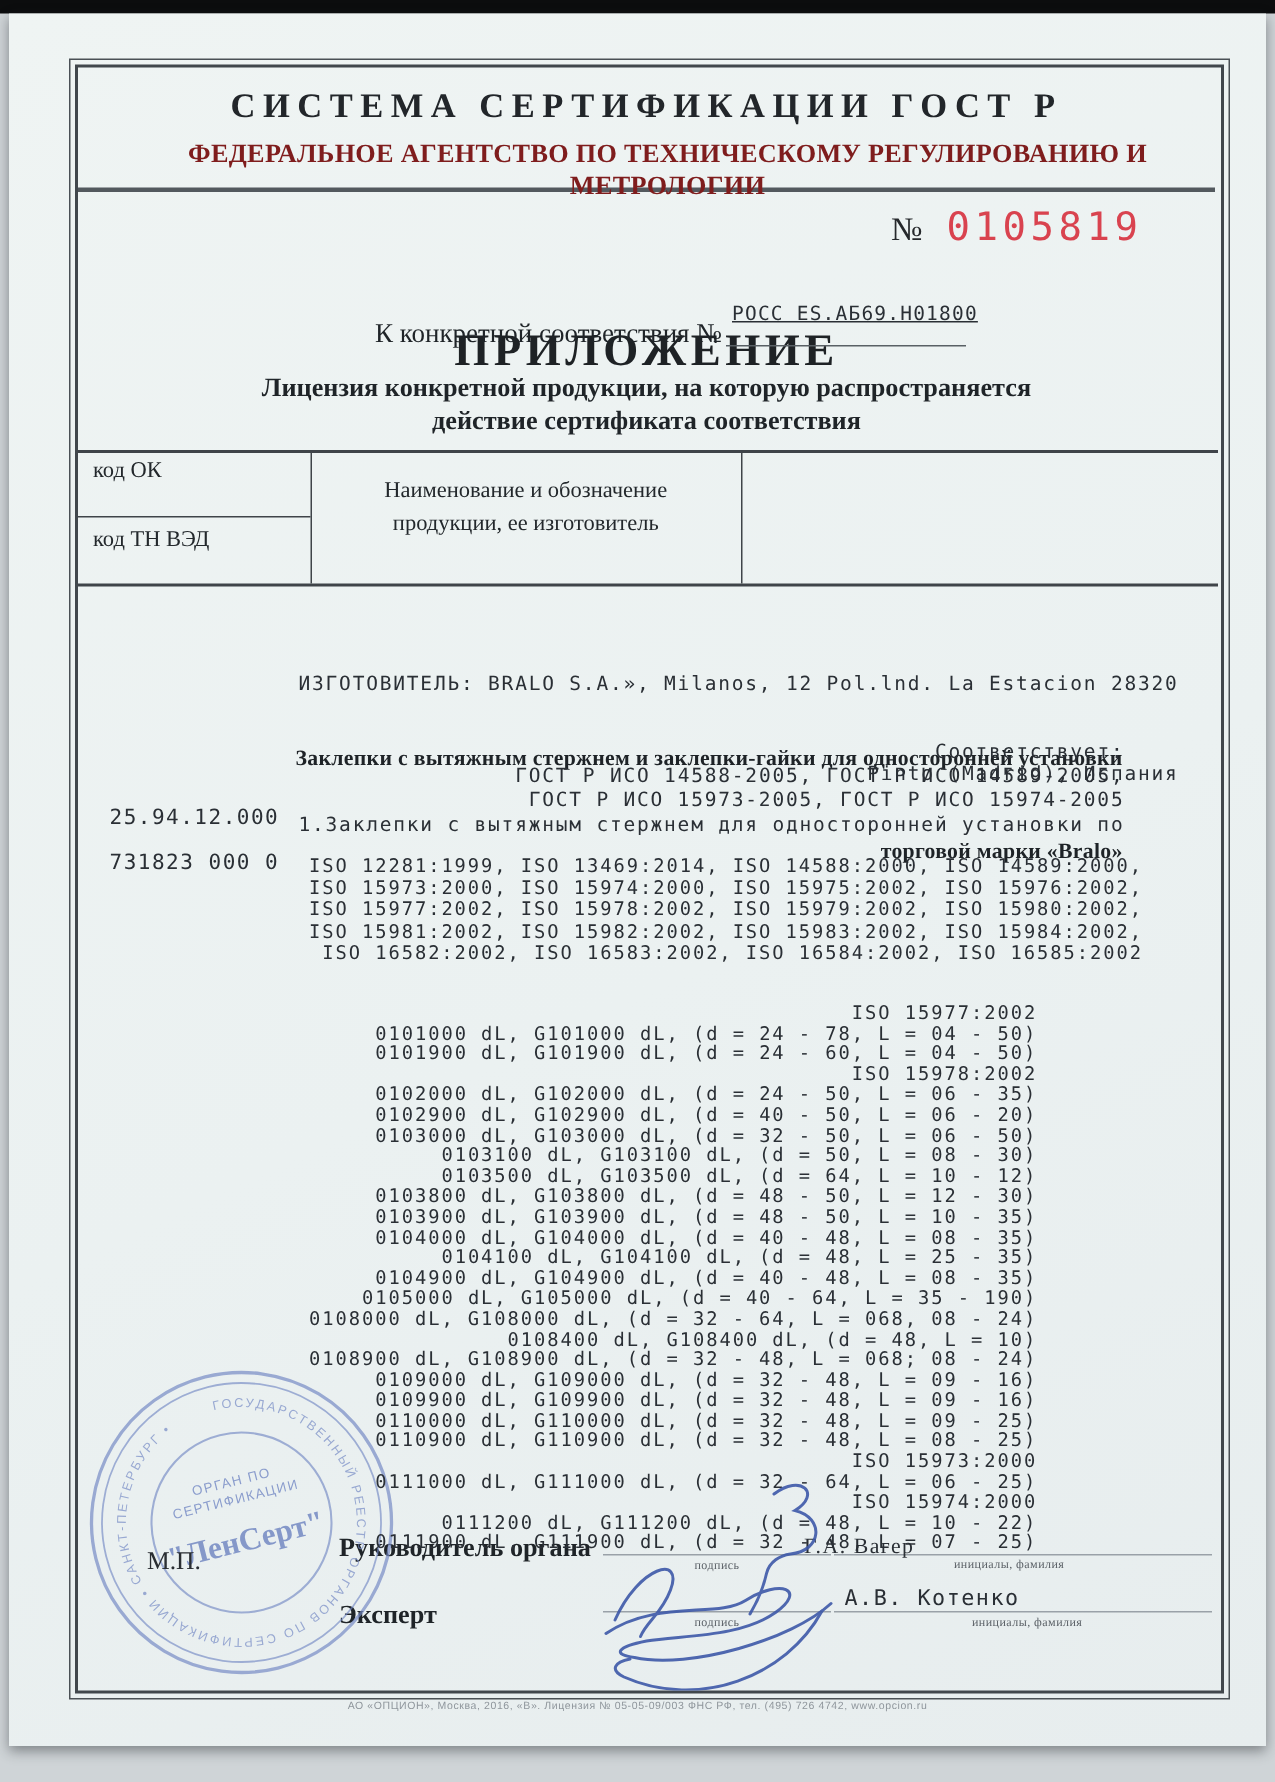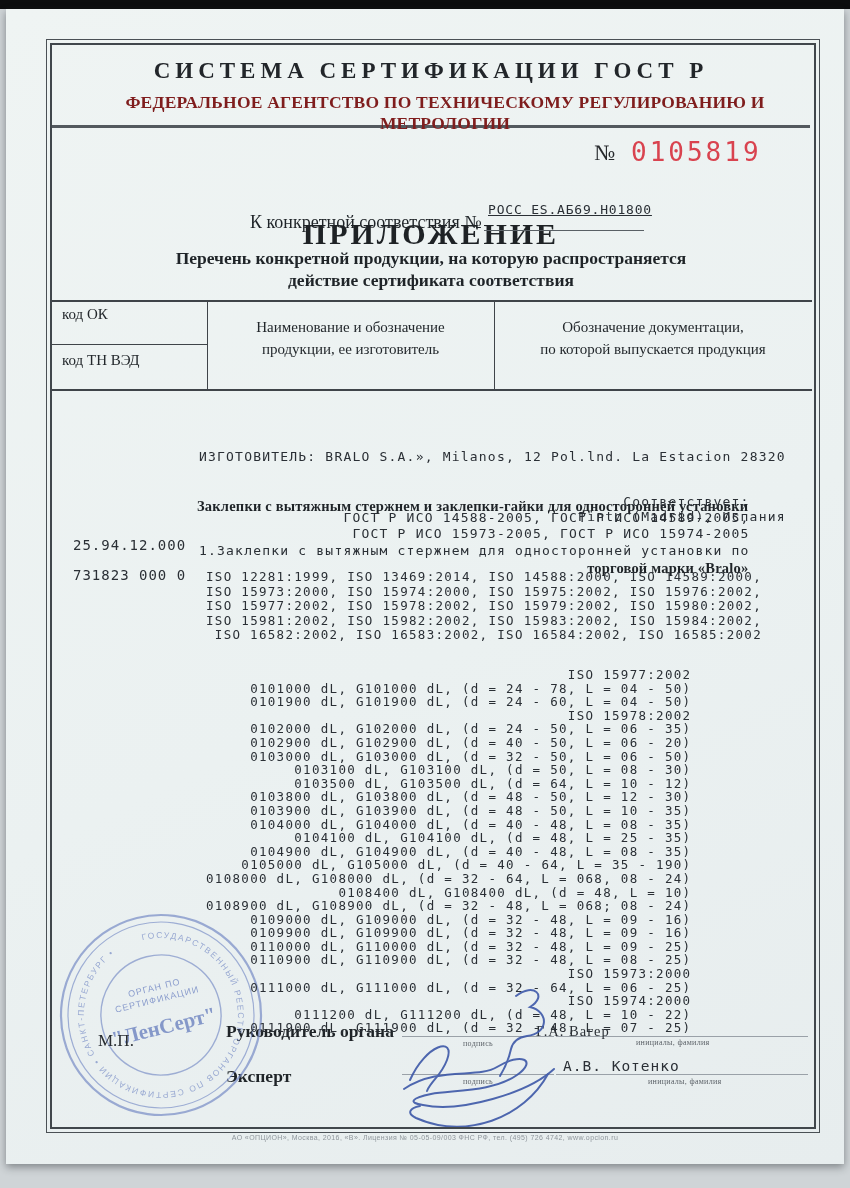--- a/index.html
+++ b/index.html
@@ -79,37 +79,33 @@
   <div class="abs sys-title">СИСТЕМА СЕРТИФИКАЦИИ ГОСТ Р</div>
   <div class="abs agency-title">ФЕДЕРАЛЬНОЕ АГЕНТСТВО ПО ТЕХНИЧЕСКОМУ РЕГУЛИРОВАНИЮ И МЕТРОЛОГИИ</div>
 
   <div class="abs num-label">№</div>
   <div class="abs num-value" style="color:#d9434f">0105819</div>
 
   <div class="abs doc-title">ПРИЛОЖЕНИЕ</div>
   <div class="abs cert-prefix">К конкретной соответствия №</div>
   <div class="abs cert-number mono">РОСС ES.АБ69.Н01800</div>
   <div class="abs cert-underline"></div>
-  <div class="abs subtitle1">Перечень конкретной продукции,  на которую распространяется</div>
+  <div class="abs subtitle1">Лицензия конкретной продукции,  на которую распространяется</div>
   <div class="abs subtitle2">действие сертификата соответствия</div>
 
   <div class="abs tline t-top"></div>
   <div class="abs tline t-bottom"></div>
   <div class="abs t-mid"></div>
   <div class="abs t-v t-v1"></div>
   <div class="abs t-v t-v2"></div>
   <div class="abs th th-ok">код ОК</div>
   <div class="abs th th-tnved">код ТН ВЭД</div>
   <div class="abs th th-c2">
     <span>Наименование и обозначение</span><br>
     <span>продукции, ее изготовитель</span>
-  </div>
-  <div class="abs th th-c3">
-    <span>Обозначение документации,</span><br>
-    <span>по которой выпускается продукция</span>
   </div>
 
   <div class="abs mono code-ok">25.94.12.000</div>
   <div class="abs mono code-tnved">731823 000 0</div>
 
   <div class="abs mono intro">
     <span class="mono-line">ИЗГОТОВИТЕЛЬ: BRALO S.A.», Milanos, 12 Pol.lnd. La Estacion 28320</span>
     <span class="mono-line">Pinto (Madrid), Испания</span>
   </div>
 

